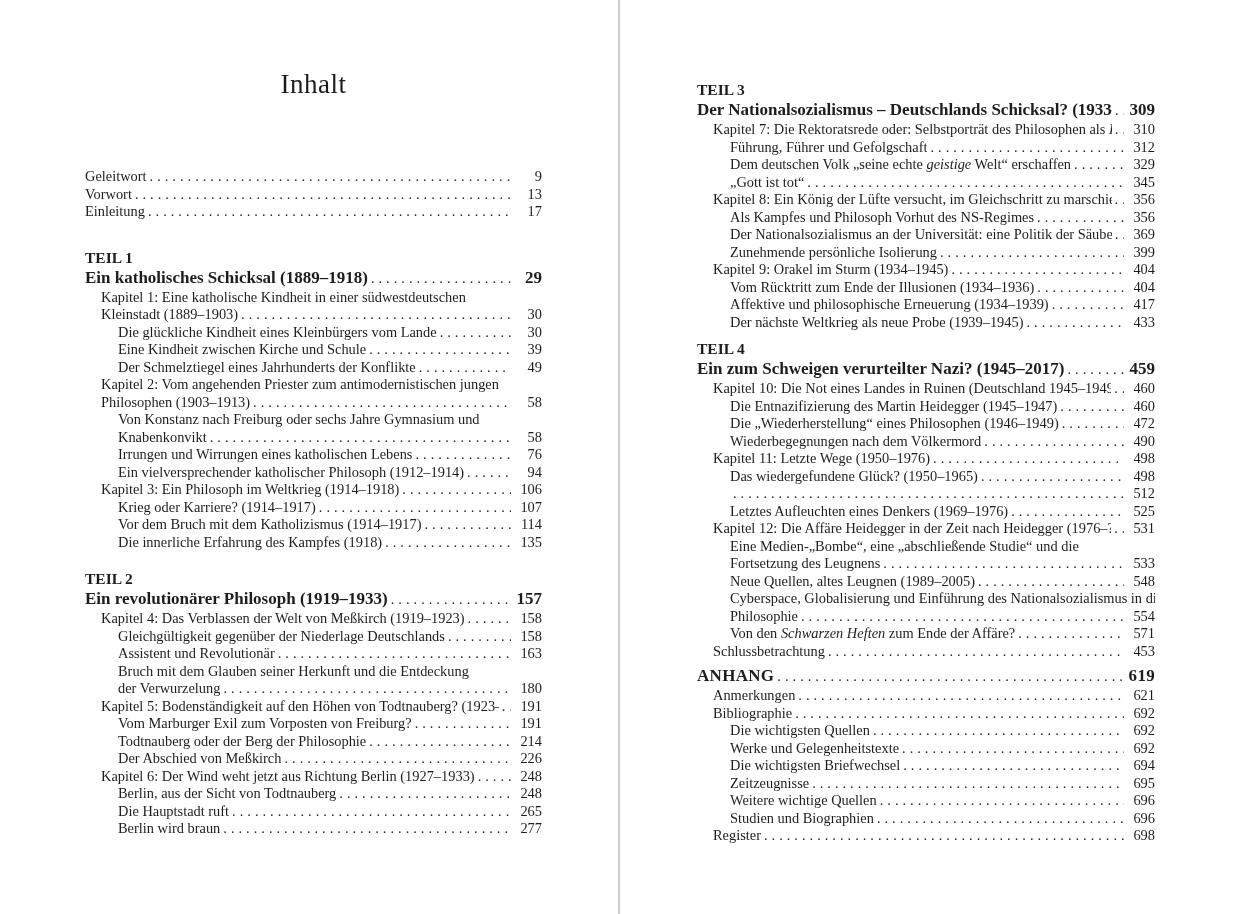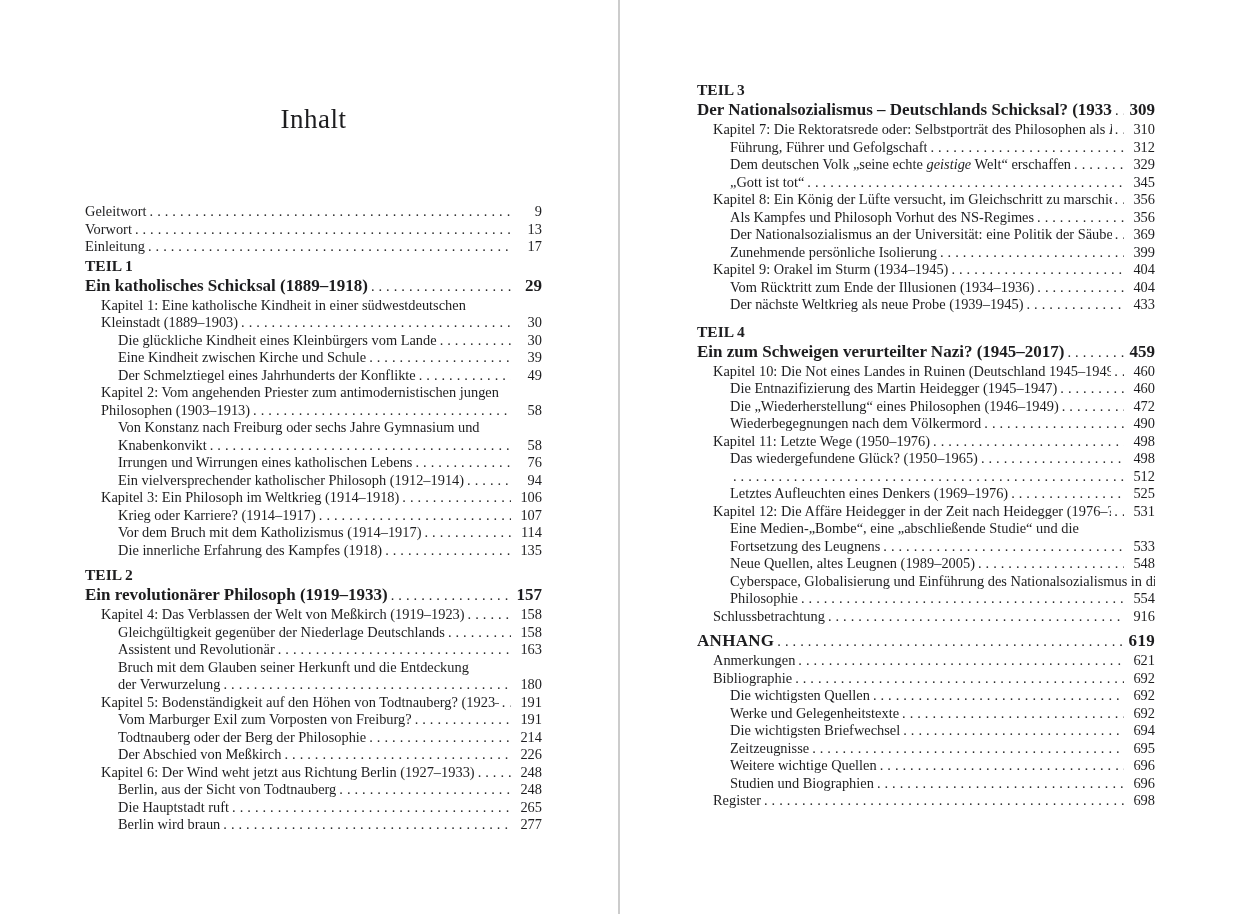--- a/index.html
+++ b/index.html
@@ -16,21 +16,21 @@
     position: absolute; left: 618px; top: 0;
     width: 2px; height: 914px;
     background: #cccccc;
   }
 
   .page { position: absolute; top: 0; }
   .page-left  { left: 85px;  width: 457px; }
   .page-right { left: 697px; width: 458px; }
 
   .doc-title {
-    padding-top: 104px;
+    padding-top: 69px;
     text-align: center;
     font-size: 27px;
     line-height: 30px;
     letter-spacing: 0.5px;
   }
 
   .toc { display: block; }
   .page-left  .toc-front { margin-top: 69px; }
   .page-right .toc { padding-top: 80px; font-family: Liberation Serif, serif; }
 
@@ -103,21 +103,21 @@
         <div class="toc-entry front indent-0">
           <span class="toc-text"><span>Vorwort</span></span>
           <span class="dot-leader"></span>
           <span class="page-num">13</span>
         </div>
         <div class="toc-entry front indent-0">
           <span class="toc-text"><span>Einleitung</span></span>
           <span class="dot-leader"></span>
           <span class="page-num">17</span>
         </div>
-        <div class="toc-entry teil-label indent-0" style="">
+        <div class="toc-entry teil-label indent-0" style="margin-top: 27px;">
           <span class="toc-text"><span>TEIL 1</span></span>
         </div>
         <div class="toc-entry teil-title indent-0">
           <span class="toc-text"><span>Ein katholisches Schicksal (1889–1918)</span></span>
           <span class="dot-leader"></span>
           <span class="page-num">29</span>
         </div>
         <div class="toc-entry kapitel indent-1">
           <span class="toc-text"><span>Kapitel 1: Eine katholische Kindheit in einer südwestdeutschen</span></span>
         </div>
@@ -180,21 +180,21 @@
         <div class="toc-entry sub indent-2">
           <span class="toc-text"><span>Vor dem Bruch mit dem Katholizismus (1914–1917)</span></span>
           <span class="dot-leader"></span>
           <span class="page-num">114</span>
         </div>
         <div class="toc-entry sub indent-2">
           <span class="toc-text"><span>Die innerliche Erfahrung des Kampfes (1918)</span></span>
           <span class="dot-leader"></span>
           <span class="page-num">135</span>
         </div>
-        <div class="toc-entry teil-label indent-0" style="margin-top: 6px;">
+        <div class="toc-entry teil-label indent-0" style="margin-top: 18px;">
           <span class="toc-text"><span>TEIL 2</span></span>
         </div>
         <div class="toc-entry teil-title indent-0">
           <span class="toc-text"><span>Ein revolutionärer Philosoph (1919–1933)</span></span>
           <span class="dot-leader"></span>
           <span class="page-num">157</span>
         </div>
         <div class="toc-entry kapitel indent-1">
           <span class="toc-text"><span>Kapitel 4: Das Verblassen der Welt von Meßkirch (1919–1923)</span></span>
           <span class="dot-leader"></span>
@@ -315,20 +315,25 @@
           <span class="toc-text"><span>Kapitel 9: Orakel im Sturm (1934–1945)</span></span>
           <span class="dot-leader"></span>
           <span class="page-num">404</span>
         </div>
         <div class="toc-entry sub indent-2">
           <span class="toc-text"><span>Vom Rücktritt zum Ende der Illusionen (1934–1936)</span></span>
           <span class="dot-leader"></span>
           <span class="page-num">404</span>
         </div>
         <div class="toc-entry sub indent-2">
+          <span class="toc-text"><span>Affektive und philosophische Erneuerung (1934–1939)</span></span>
+          <span class="dot-leader"></span>
+          <span class="page-num">417</span>
+        </div>
+        <div class="toc-entry sub indent-2">
           <span class="toc-text"><span>Der nächste Weltkrieg als neue Probe (1939–1945)</span></span>
           <span class="dot-leader"></span>
           <span class="page-num">433</span>
         </div>
         <div class="toc-entry teil-label indent-0" style="margin-top: 8px;">
           <span class="toc-text"><span>TEIL 4</span></span>
         </div>
         <div class="toc-entry teil-title indent-0">
           <span class="toc-text"><span>Ein zum Schweigen verurteilter Nazi? (1945–2017)</span></span>
           <span class="dot-leader"></span>
@@ -392,24 +397,29 @@
           <span class="page-num">548</span>
         </div>
         <div class="toc-entry sub indent-2">
           <span class="toc-text"><span>Cyberspace, Globalisierung und Einführung des Nationalsozialismus in die</span></span>
         </div>
         <div class="toc-entry sub indent-2">
           <span class="toc-text"><span>Philosophie</span></span>
           <span class="dot-leader"></span>
           <span class="page-num">554</span>
         </div>
+        <div class="toc-entry sub indent-2">
+          <span class="toc-text"><span>Von den </span><span class="it">Schwarzen Heften</span><span> zum Ende der Affäre?</span></span>
+          <span class="dot-leader"></span>
+          <span class="page-num">571</span>
+        </div>
         <div class="toc-entry section indent-1">
           <span class="toc-text"><span>Schlussbetrachtung</span></span>
           <span class="dot-leader"></span>
-          <span class="page-num">916</span>
+          <span class="page-num">453</span>
         </div>
         <div class="toc-entry anhang indent-0" style="margin-top: 5px;">
           <span class="toc-text"><span>ANHANG</span></span>
           <span class="dot-leader"></span>
           <span class="page-num">619</span>
         </div>
         <div class="toc-entry section indent-1">
           <span class="toc-text"><span>Anmerkungen</span></span>
           <span class="dot-leader"></span>
           <span class="page-num">621</span>

